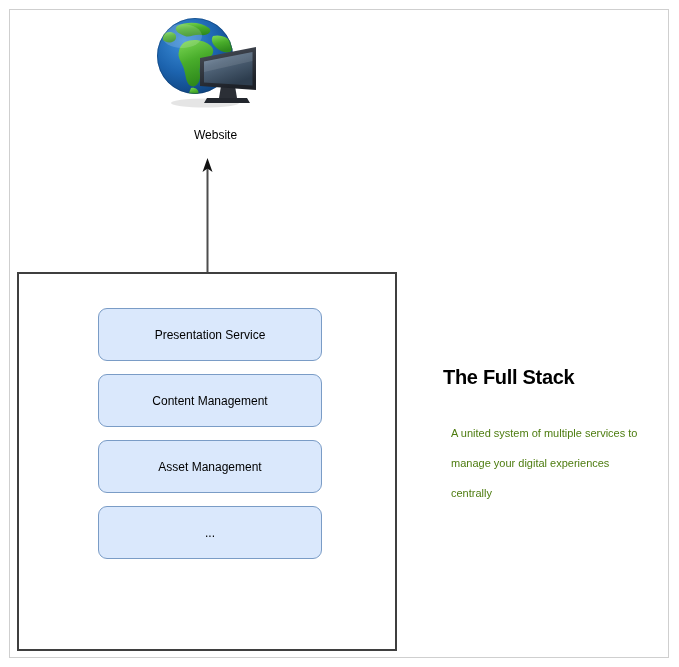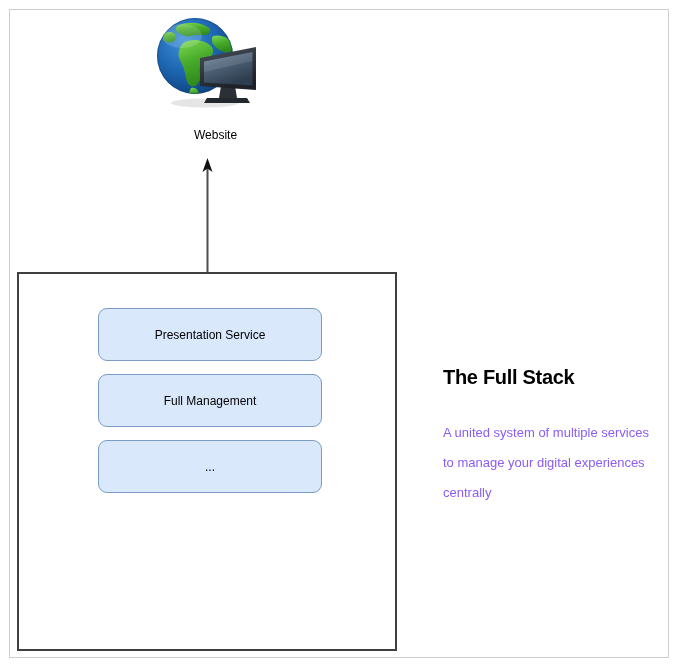--- a/index.html
+++ b/index.html
@@ -108,24 +108,24 @@
   }
   #panel-heading {
     font-size: 20px;
     font-weight: bold;
     color: #000000;
     letter-spacing: -0.3px;
     line-height: 30px;
     margin: 0 0 26px 0;
   }
   #panel-body {
-    font-size: 13px;
-    color: #8b5cf6;
+    font-size: 11px;
+    color: #4d7c0f;
     line-height: 30px;
-    margin: 0;
+    margin: 8px;
   }
 </style>
 </head>
 <body>
 
 <div id="page-frame"></div>
 
 <div id="website-node">
   <div id="website-icon">
     <svg width="105" height="95" viewBox="0 0 105 95" xmlns="http://www.w3.org/2000/svg">
@@ -203,23 +203,26 @@
   </svg>
 </div>
 
 <div id="platform-container">
   <div id="service-stack">
 
     <div class="service-box">
       <span>Presentation Service</span>
     </div>
 
-
-    <div class="service-box">
-      <span>Full Management</span>
+    <div class="service-box">
+      <span>Content Management</span>
+    </div>
+
+    <div class="service-box">
+      <span>Asset Management</span>
     </div>
 
 
     <div class="service-box">
       <span>...</span>
     </div>
 
   </div>
 </div>
 

